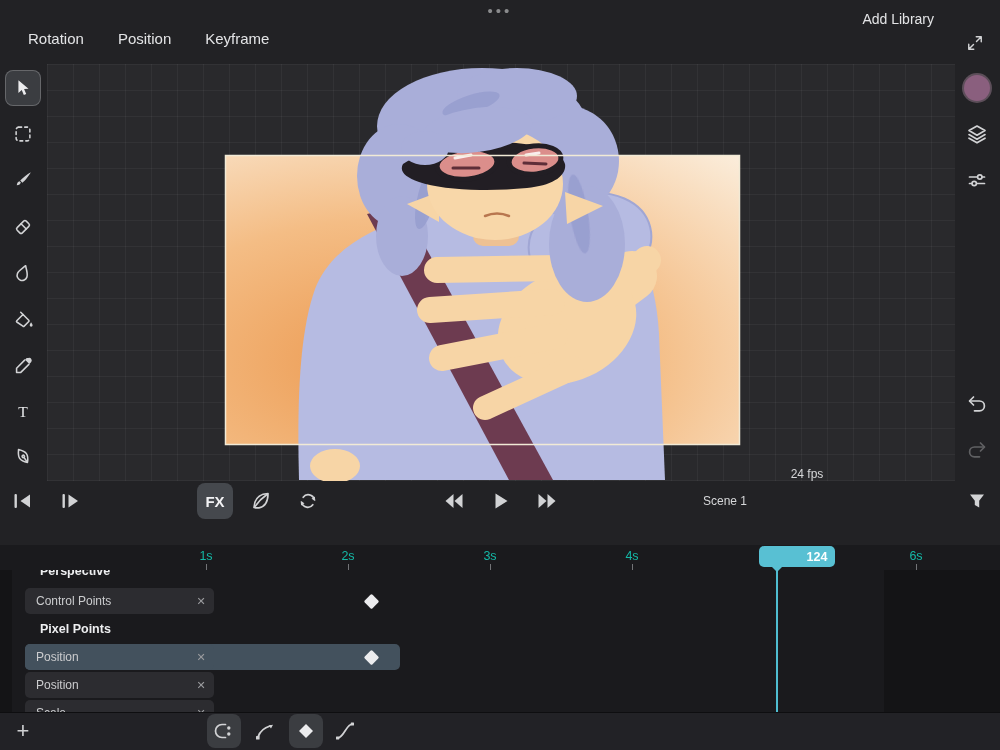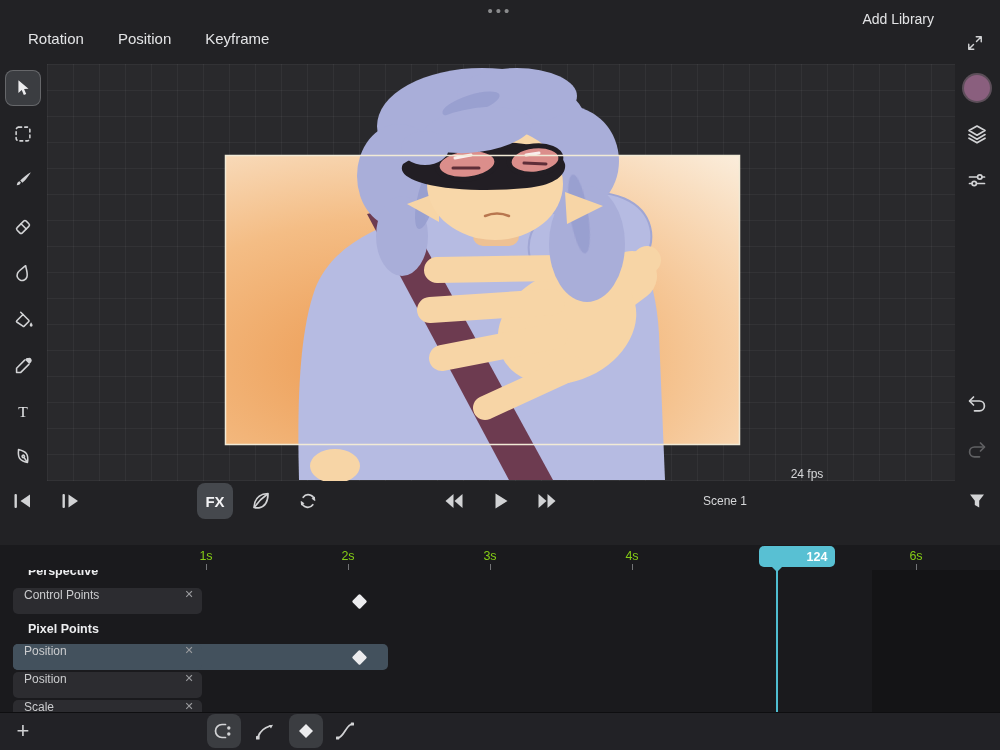--- a/index.html
+++ b/index.html
@@ -28,26 +28,26 @@
   .swatch{width:26px;height:26px;border-radius:50%;background:#8a5f7e;box-shadow:0 0 0 2px rgba(200,160,185,.35);}
   .dim{opacity:.35;}
   
   .playbar{left:0;top:481px;width:1000px;height:64px;background:#222225;}
   .pb-item{top:2px;height:36px;display:flex;align-items:center;justify-content:center;}
   .fx-btn{left:197px;top:2px;width:36px;height:36px;background:#45484d;border-radius:8px;
           display:flex;align-items:center;justify-content:center;font-weight:bold;font-size:15px;color:#f2f2f4;}
   .pb-text{top:2px;height:36px;display:flex;align-items:center;font-size:12px;color:#d6d7d9;}
   
   .ruler{left:0;top:545px;width:1000px;height:25px;background:#1a1a1d;}
-  .ruler-label{top:4px;width:40px;margin-left:-20px;text-align:center;font-size:12.5px;color:#84cc16;}
+  .ruler-label{top:4px;width:40px;margin-left:-20px;text-align:center;font-size:12.5px;color:#14b8a6;}
   .ruler-tick{top:19px;width:1px;height:6px;background:#737477;}
-  .tl-body{left:0;top:570px;width:872px;height:142px;background:#1a1a1d;overflow:hidden;}
+  .tl-body{left:12px;top:570px;width:872px;height:142px;background:#1a1a1d;overflow:hidden;}
   .group-label{left:28px;font-size:12.5px;font-weight:bold;color:#edeef0;}
   .track-row{left:13px;width:189px;height:26px;background:#2c2c30;border-radius:5px;
-             display:flex;}
+             display:flex;align-items:center;}
   .track-row .lbl{margin-left:11px;font-size:12px;color:#cbccce;flex:1;}
   .track-row .x{width:26px;text-align:center;font-size:11px;color:#9b9c9f;}
   .track-row.selected{background:#43515d;}
   .track-bar{height:26px;background:#43515d;border-radius:5px;}
   .kf{width:11px;height:11px;background:#ececee;transform:rotate(45deg);border-radius:1.5px;}
   .playhead-line{width:2px;background:#4fbdd1;}
   .playhead-badge{width:36px;height:21px;background:#58c0d3;border-radius:5px;
       display:flex;align-items:center;justify-content:center;font-size:12.5px;font-weight:bold;color:#fbffff;padding-left:40px;}
   .playhead-pointer{width:0;height:0;border-left:6px solid transparent;border-right:6px solid transparent;
       border-top:6px solid #58c0d3;}

